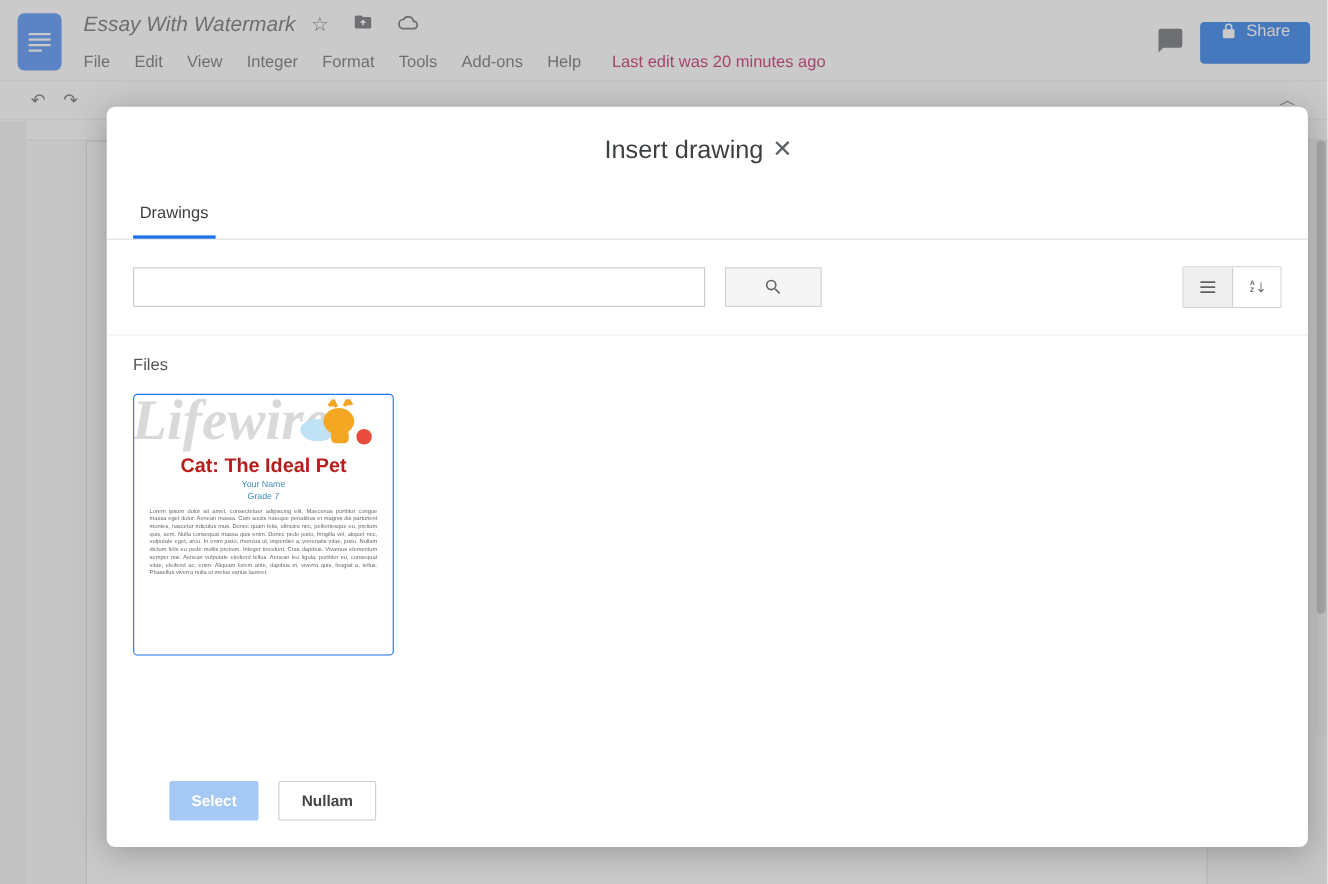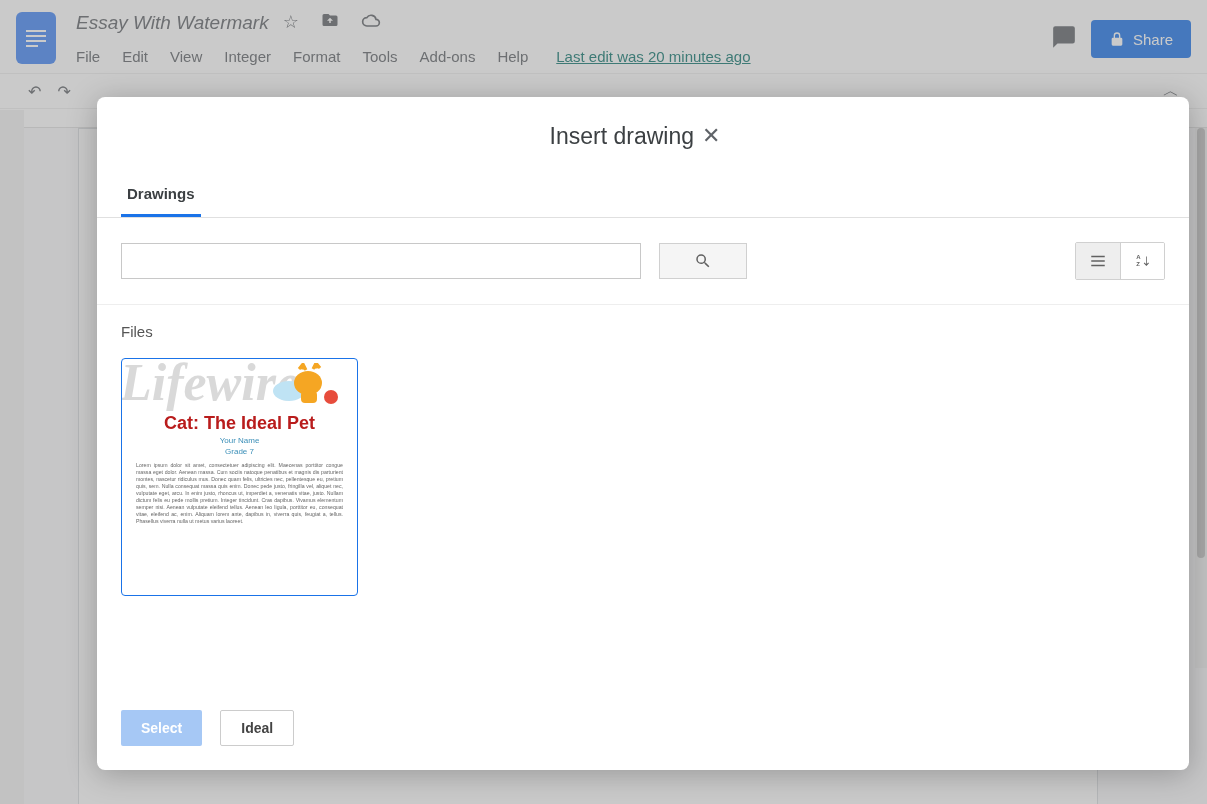--- a/index.html
+++ b/index.html
@@ -40,31 +40,31 @@
   .title-row {
     display: flex; align-items: center; gap: 14px; height: 30px;
     color: #5f6368; font-size: 18px;
   }
   .title-text { color: #5f6368; font-size: 19px; font-style: italic; }
   .title-icons { display: flex; gap: 22px; color: #5f6368; }
   .menu-row {
     display: flex; gap: 22px; align-items: center;
     margin-top: 10px; color: #5f6368; font-size: 15px;
   }
-  .menu-row .last-edit { color: #0f766e; text-decoration: underline; margin-left: 6px; }
+  .menu-row .last-edit { color: #be185d; margin-left: 6px; }
   .header-right {
     display: flex; gap: 14px; align-items: center; margin-top: 12px;
   }
   .comment-icon {
     width: 26px; height: 26px; fill: #5f6368;
   }
   .share-btn {
     background: #1a73e8; color: #fff;
     border-radius: 4px; height: 38px; padding: 0 18px;
-    display: flex; align-items: center; gap: 8px;
+    display: flex; gap: 8px;
     font-weight: 500; font-size: 15px;
   }
   .share-btn svg { width: 16px; height: 16px; fill: #fff; }
   .toolbar {
     height: 36px; border-top: 1px solid #eee; border-bottom: 1px solid #eee;
     margin-top: 8px; display: flex; align-items: center; gap: 16px; padding: 0 28px;
     color: #5f6368;
   }
   .ruler-left {
     position: absolute; left: 0; top: 110px; width: 24px; bottom: 0;
@@ -115,21 +115,21 @@
     font-size: 22px; color: #5f6368; cursor: pointer; line-height: 1;
     padding: 4px 8px;
   }
   .dialog-tabs {
     padding: 12px 24px 0 24px;
     border-bottom: 1px solid #e0e0e0;
     display: flex;
   }
   .tab {
     padding: 8px 6px 12px 6px;
-    font-size: 15px; font-weight: 700; color: #3c4043;
+    font-size: 15px; font-weight: 400; color: #3c4043;
     border-bottom: 3px solid #1a73e8;
   }
   .search-row {
     display: flex; justify-content: space-between; align-items: center;
     padding: 24px 24px 24px 24px;
     border-bottom: 1px solid #eee;
   }
   .search-left { display: flex; gap: 18px; align-items: center; }
   .search-input {
     width: 520px; height: 36px;
@@ -210,21 +210,21 @@
     display: flex; gap: 18px;
   }
   .btn {
     height: 36px; padding: 0 20px;
     display: flex; align-items: center; justify-content: center;
     font-size: 14px; font-weight: 700;
     border-radius: 2px;
     cursor: pointer;
   }
   .btn-primary {
-    background: #a6c8f5; color: #fff; border: none;
+    background: #a6c8f5; color: #fff; border: none; margin-left: 33px;
   }
   .btn-secondary {
     background: #fff; color: #444; border: 1px solid #ccc;
   }
 </style>
 </head>
 <body>
 
 <div class="app">
   <div class="app-header">
@@ -348,15 +348,15 @@
           <div class="thumb-sub">Your Name</div>
           <div class="thumb-sub">Grade 7</div>
         </div>
         <div class="thumb-body">Lorem ipsum dolor sit amet, consectetuer adipiscing elit. Maecenas porttitor congue massa eget dolor. Aenean massa. Cum sociis natoque penatibus et magnis dis parturient montes, nascetur ridiculus mus. Donec quam felis, ultricies nec, pellentesque eu, pretium quis, sem. Nulla consequat massa quis enim. Donec pede justo, fringilla vel, aliquet nec, vulputate eget, arcu. In enim justo, rhoncus ut, imperdiet a, venenatis vitae, justo. Nullam dictum felis eu pede mollis pretium. Integer tincidunt. Cras dapibus. Vivamus elementum semper nisi. Aenean vulputate eleifend tellus. Aenean leo ligula, porttitor eu, consequat vitae, eleifend ac, enim. Aliquam lorem ante, dapibus in, viverra quis, feugiat a, tellus. Phasellus viverra nulla ut metus varius laoreet.</div>
       </div>
     </div>
   </div>
 
   <div class="dialog-footer">
     <div class="btn btn-primary">Select</div>
-    <div class="btn btn-secondary">Ideal</div>
+    <div class="btn btn-secondary">Nullam</div>
   </div>
 </div>
 
 </body></html>

